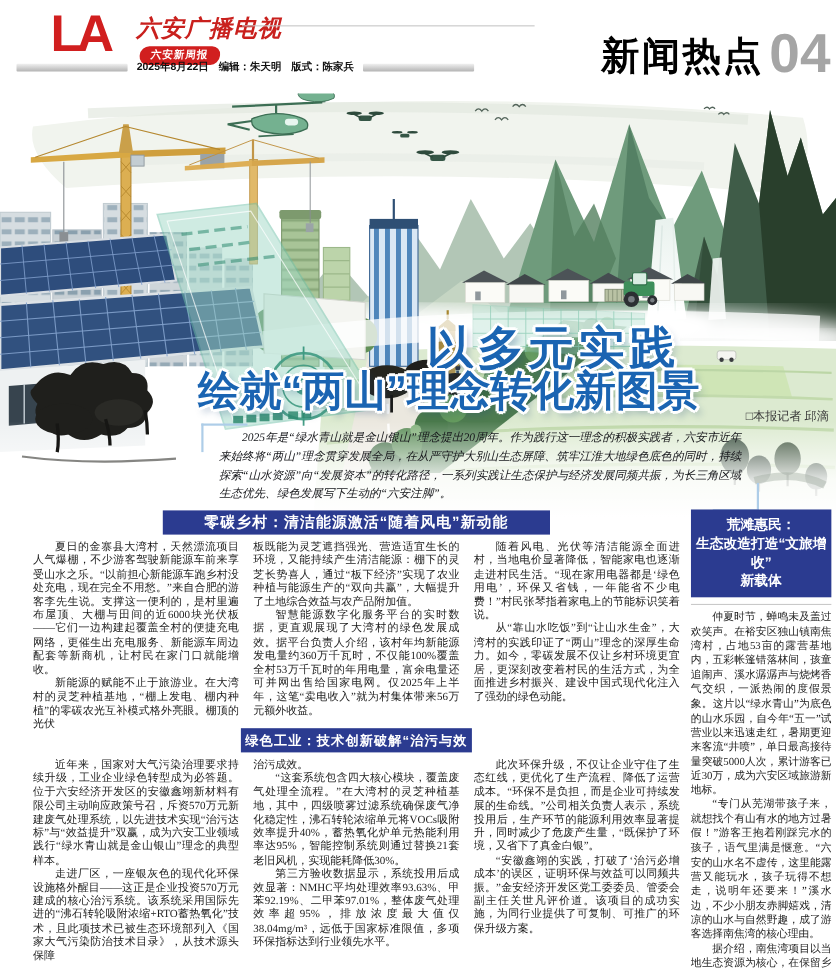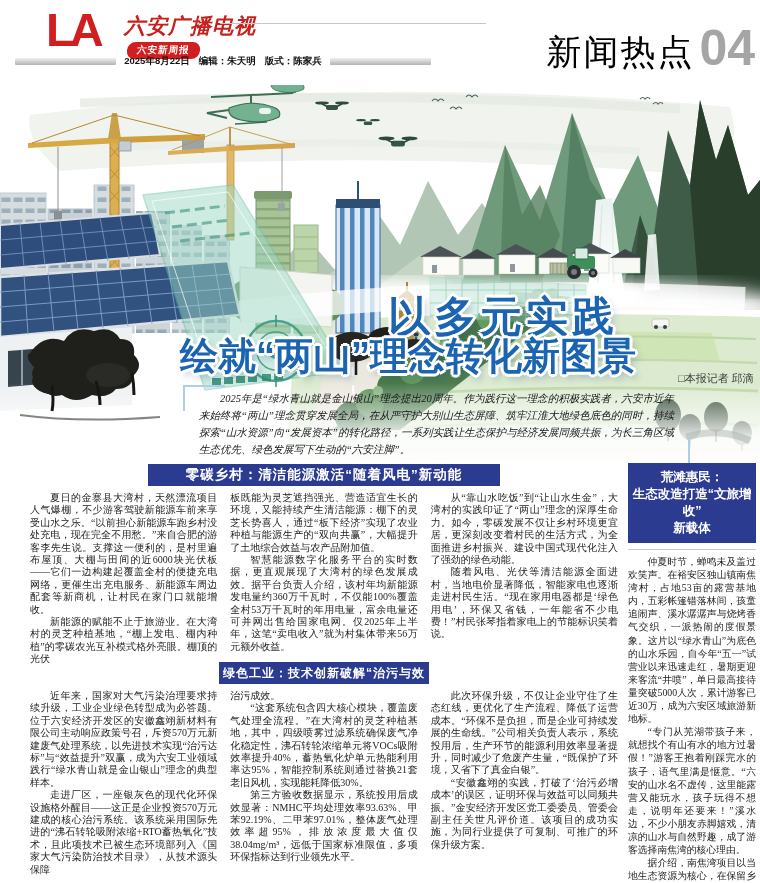--- a/index.html
+++ b/index.html
@@ -13,21 +13,21 @@
   .brand-script{left:124px;top:12px;color:#c9201d;font-weight:700;font-style:italic;
                 font-size:21px;letter-spacing:1px;}
   .brand-dash{left:220px;top:23px;width:266px;height:1px;background:#c6c6c6;}
   .brand-badge{left:127px;top:42px;background:#d11f1f;color:#fff;font-size:9.5px;font-weight:700;
                padding:2px 10px;border-radius:8px;transform:skewX(-6deg);letter-spacing:1px;}
   .dateline{left:15px;top:55px;width:416px;display:flex;align-items:center;gap:8px;}
   .dateline .rule{flex:1;height:7px;background:linear-gradient(#f0f0f0,#b3b3b3);border-radius:1px;}
   .dateline .dtxt{font-family:"Liberation Sans","DejaVu Sans",sans-serif;font-weight:700;
                   font-size:9.5px;color:#111;white-space:nowrap;display:flex;gap:9px;}
   .sec-mark{right:5px;top:28px;display:flex;align-items:flex-end;}
-  .sec-name{font-family:"Liberation Sans","DejaVu Sans",sans-serif;font-weight:400;
+  .sec-name{font-family:"Liberation Sans","DejaVu Sans",sans-serif;font-weight:700;
             font-size:35px;letter-spacing:2px;color:#000;line-height:1;}
   .page-num{font-family:"Liberation Sans","DejaVu Sans",sans-serif;font-weight:700;
             font-size:50px;color:#a5a5a5;line-height:0.82;margin-left:5px;}
 
   
   .hero{left:0;top:85px;width:760px;height:385px;}
   .hero svg{position:absolute;left:0;top:0;}
   .hl{position:absolute;font-family:"Liberation Sans","DejaVu Sans",sans-serif;font-weight:900;
       color:#1a64b2;white-space:nowrap;line-height:1;
       text-shadow:3px 0 0 #fff,-3px 0 0 #fff,0 3px 0 #fff,0 -3px 0 #fff,
@@ -408,22 +408,22 @@
     <div class="cols" style="height:172px;">
       <div class="col">
         <p>夏日的金寨县大湾村，天然漂流项目人气爆棚，不少游客驾驶新能源车前来享受山水之乐。“以前担心新能源车跑乡村没处充电，现在完全不用愁。”来自合肥的游客李先生说。支撑这一便利的，是村里遍布屋顶、大棚与田间的近6000块光伏板——它们一边构建起覆盖全村的便捷充电网络，更催生出充电服务、新能源车周边配套等新商机，让村民在家门口就能增收。</p>
         <p>新能源的赋能不止于旅游业。在大湾村的灵芝种植基地，“棚上发电、棚内种植”的零碳农光互补模式格外亮眼。棚顶的光伏</p>
       </div>
       <div class="col">
         <p class="cont">板既能为灵芝遮挡强光、营造适宜生长的环境，又能持续产生清洁能源：棚下的灵芝长势喜人，通过“板下经济”实现了农业种植与能源生产的“双向共赢”，大幅提升了土地综合效益与农产品附加值。</p>
         <p>智慧能源数字化服务平台的实时数据，更直观展现了大湾村的绿色发展成效。据平台负责人介绍，该村年均新能源发电量约360万千瓦时，不仅能100%覆盖全村53万千瓦时的年用电量，富余电量还可并网出售给国家电网。仅2025年上半年，这笔“卖电收入”就为村集体带来56万元额外收益。</p>
       </div>
       <div class="col">
+        <p>随着风电、光伏等清洁能源全面进村，当地电价显著降低，智能家电也逐渐走进村民生活。“现在家用电器都是‘绿色用电’，环保又省钱，一年能省不少电费！”村民张琴指着家电上的节能标识笑着说。</p>
         <p>从“靠山水吃饭”到“让山水生金”，大湾村的实践印证了“两山”理念的深厚生命力。如今，零碳发展不仅让乡村环境更宜居，更深刻改变着村民的生活方式，为全面推进乡村振兴、建设中国式现代化注入了强劲的绿色动能。</p>
-        <p>随着风电、光伏等清洁能源全面进村，当地电价显著降低，智能家电也逐渐走进村民生活。“现在家用电器都是‘绿色用电’，环保又省钱，一年能省不少电费！”村民张琴指着家电上的节能标识笑着说。</p>
       </div>
     </div>
   </section>
 
   <section class="abs news-sec" style="top:662px;">
     <div class="sec-bar" style="width:210px;font-size:12px;">
       <span>绿色工业：技术创新破解“治污与效益”难题</span>
     </div>
     <div class="cols" style="height:196px;">
       <div class="col">

